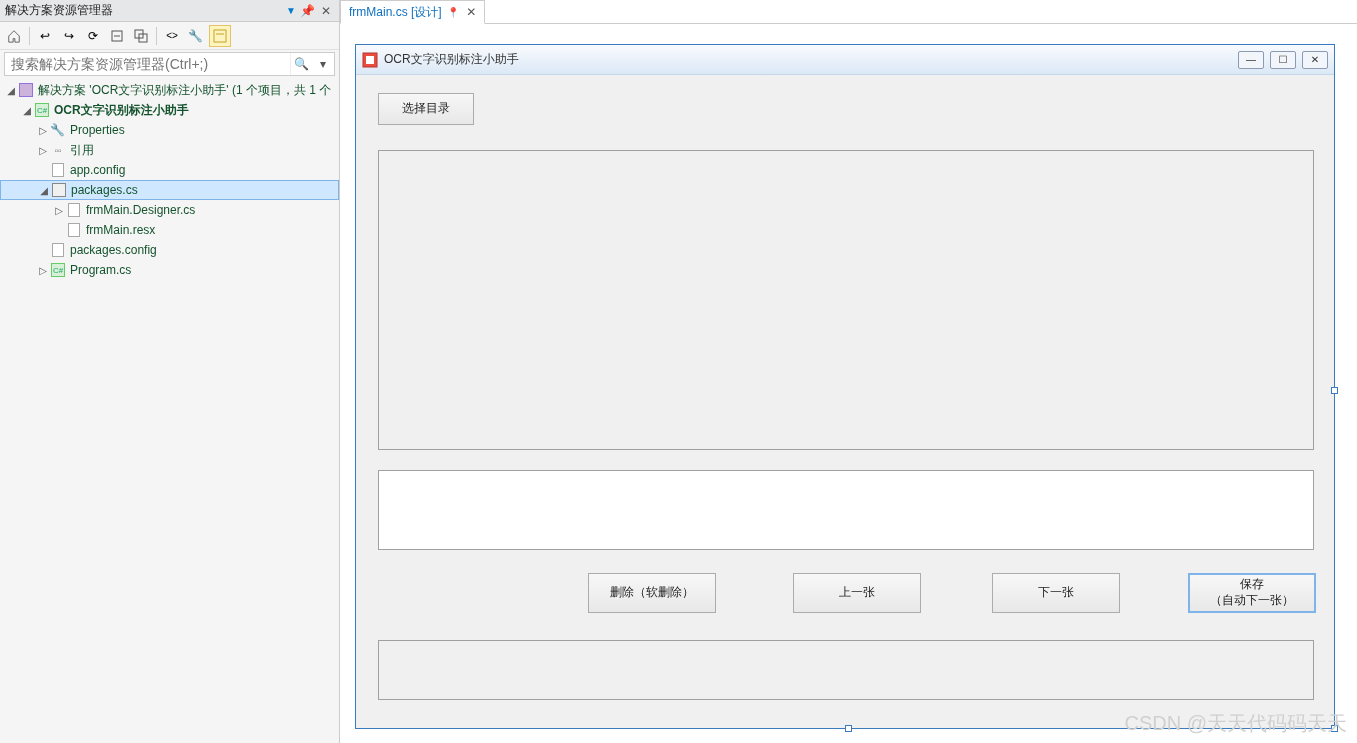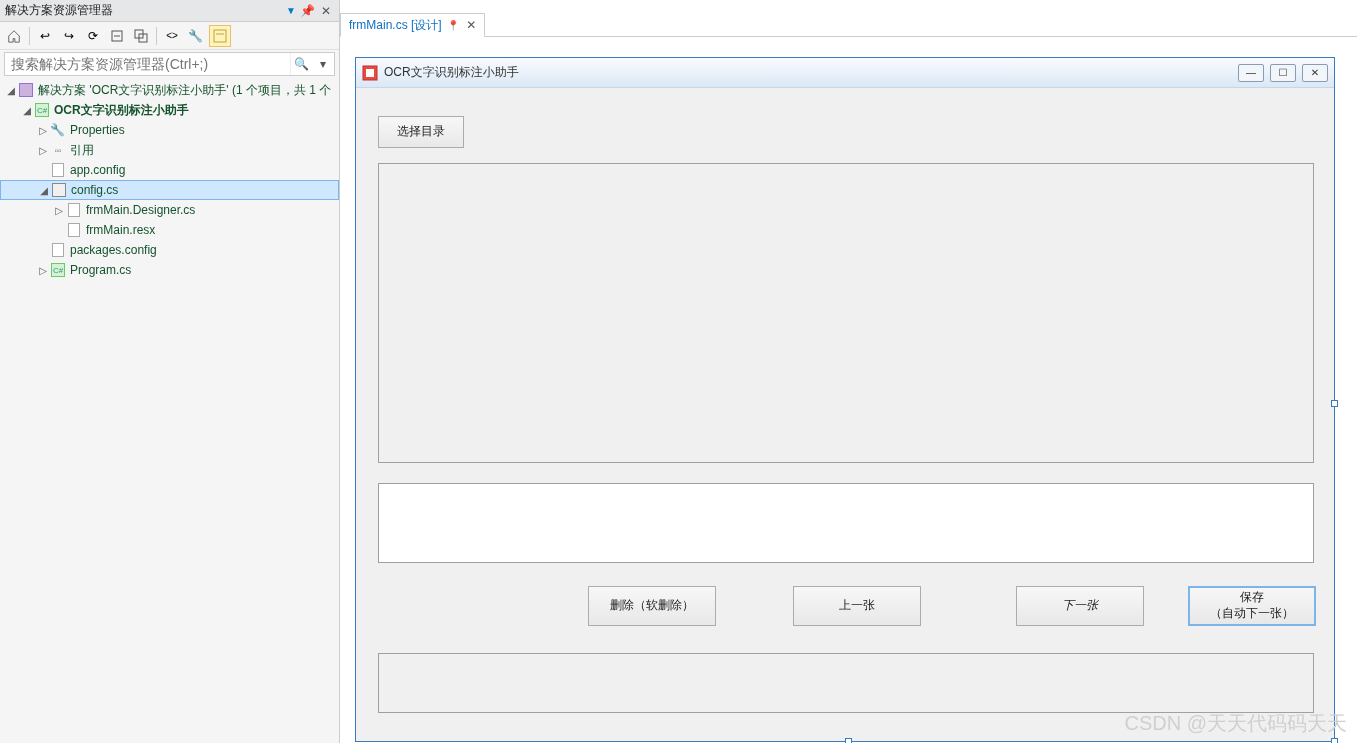--- a/index.html
+++ b/index.html
@@ -29,21 +29,21 @@
 .node .lbl { color: #14532d; }
 .node.bold .lbl { font-weight: bold; }
 .node.selected { background: #cfe8ff; border: 1px solid #7eb4ea; height: 20px; }
 .ind1 { padding-left: 4px; }
 .ind2 { padding-left: 20px; }
 .ind3 { padding-left: 36px; }
 .ind4 { padding-left: 52px; }
 
 
 .design-area { flex: 1; display: flex; flex-direction: column; background: #fff; }
-.tabstrip { height: 37px; background: #fff; display: flex; align-items: flex-end; border-bottom: 1px solid #ccc; }
+.tabstrip { height: 24px; background: #fff; display: flex; align-items: flex-end; border-bottom: 1px solid #ccc; }
 .tab { height: 24px; padding: 0 8px; display: flex; align-items: center; border-top: 1px solid #ccc; border-right: 1px solid #ccc; border-left: 1px solid #ccc; background: #f7f7f7; position: relative; top: 1px; cursor: pointer; }
 .tab.active { background: #fff; border-bottom: 1px solid #fff; }
 .tab .tname { color: #1e1e1e; }
 .tab.active .tname { color: #0e70c0; }
 .tab .tpin { margin-left: 6px; font-size: 10px; color: #555; }
 .tab .tclose { margin-left: 6px; color: #555; cursor: pointer; }
 
 .canvas { flex: 1; position: relative; background: #fff; overflow: hidden; }
 .winform { position: absolute; left: 15px; top: 20px; width: 980px; height: 685px; border: 1px solid #3a7bbf; background: #f0f0f0; display: flex; flex-direction: column; }
 .winform .titlebar { height: 30px; background: linear-gradient(to bottom, #f9fbfe, #dbe8f6); display: flex; align-items: center; padding: 0 6px; border-bottom: 1px solid #c6d7ea; }
@@ -158,21 +158,21 @@
       <span class="ico">
           <span class="ico-file"></span>
         </span>
       <span class="lbl">app.config</span>
     </div>
     <div class="node ind3 selected">
       <span class="exp">◢</span>
       <span class="ico">
           <span class="ico-form"></span>
         </span>
-      <span class="lbl">config.cs</span>
+      <span class="lbl">packages.cs</span>
     </div>
     <div class="node ind4">
       <span class="exp">▷</span>
       <span class="ico">
           <span class="ico-file"></span>
         </span>
       <span class="lbl">frmMain.Designer.cs</span>
     </div>
     <div class="node ind4">
       <span class="exp"></span>
@@ -218,35 +218,35 @@
         </span>
         <span class="formtitle">OCR文字识别标注小助手</span>
         <div class="winbtns">
           <div class="wbtn">—</div>
           <div class="wbtn">☐</div>
           <div class="wbtn">✕</div>
         </div>
       </div>
 
       <div class="winbody">
-        <div class="btn" style="left:22px; top:28px; width:86px; height:32px;">
+        <div class="btn" style="left:22px; top:18px; width:96px; height:32px;">
           <span>选择目录</span>
         </div>
 
         <div class="panelbox" style="left:22px; top:75px; width:936px; height:300px;"></div>
 
         <div class="txtbox" style="left:22px; top:395px; width:936px; height:80px;"></div>
 
         <div class="btn" style="left:232px; top:498px; width:128px; height:40px;">
           <span>删除（软删除）</span>
         </div>
         <div class="btn" style="left:430px; top:498px; width:128px; height:40px;margin-left:7px;">
           <span>上一张</span>
         </div>
-        <div class="btn" style="left:660px; top:498px; width:128px; height:40px;font-style:italic;">
+        <div class="btn" style="left:636px; top:498px; width:128px; height:40px;">
           <span>下一张</span>
         </div>
         <div class="btn focus" style="left:832px; top:498px; width:128px; height:40px;">
           <span><span>保存</span><br><span>（自动下一张）</span></span>
         </div>
 
         <div class="panelbox" style="left:22px; top:565px; width:936px; height:60px;"></div>
       </div>
 
       <div class="resize-handle" style="right:-4px; top:50%;"></div>

